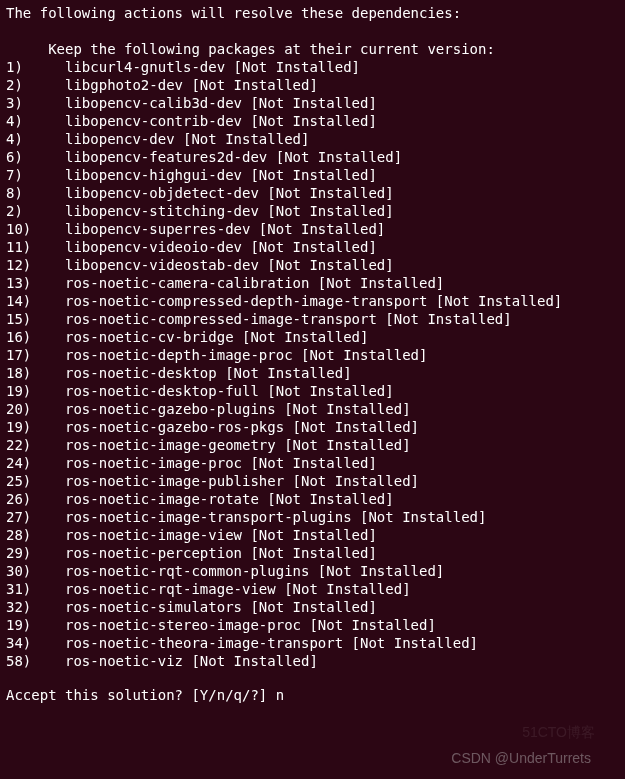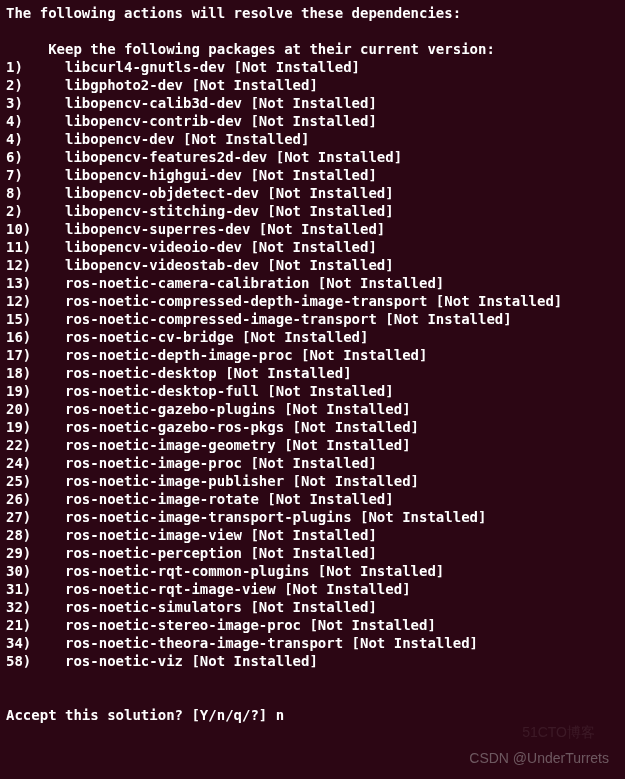--- a/index.html
+++ b/index.html
@@ -11,43 +11,42 @@
       line-height: 18px;
       width: 625px;
       height: 779px;
       overflow: hidden;
       position: relative;
       padding: 4px 6px;
     }
     .line {
       white-space: pre;
       letter-spacing: 0px;
-      font-weight: bold;
     }
     .watermark-1 {
       position: absolute;
       right: 30px;
       bottom: 38px;
       color: rgba(255,255,255,0.08);
       font-size: 14px;
       font-family: sans-serif;
       pointer-events: none;
     }
     .watermark-2 {
       position: absolute;
-      right: 16px;
+      right: 34px;
       bottom: 12px;
       color: rgba(200,200,200,0.42);
       font-size: 14px;
       font-family: sans-serif;
       pointer-events: none;
     }
     #lines-container { }
     .prompt-wrapper {
-      margin-top: 36px;
+      margin-top: 16px;
     }
   </style>
 </head>
 <body>
 
 <div id="lines-container">
   <div class="line">The following actions will resolve these dependencies:</div>
   <div class="line">&nbsp;</div>
   <div class="line">     Keep the following packages at their current version:</div>
   <div id="pkg-list">
@@ -57,39 +56,39 @@
       <div class="line">4)     libopencv-contrib-dev [Not Installed]</div>
       <div class="line">4)     libopencv-dev [Not Installed]</div>
       <div class="line">6)     libopencv-features2d-dev [Not Installed]</div>
       <div class="line">7)     libopencv-highgui-dev [Not Installed]</div>
       <div class="line">8)     libopencv-objdetect-dev [Not Installed]</div>
       <div class="line">2)     libopencv-stitching-dev [Not Installed]</div>
       <div class="line">10)    libopencv-superres-dev [Not Installed]</div>
       <div class="line">11)    libopencv-videoio-dev [Not Installed]</div>
       <div class="line">12)    libopencv-videostab-dev [Not Installed]</div>
       <div class="line">13)    ros-noetic-camera-calibration [Not Installed]</div>
-      <div class="line">12)    ros-noetic-compressed-depth-image-transport [Not Installed]</div>
+      <div class="line">14)    ros-noetic-compressed-depth-image-transport [Not Installed]</div>
       <div class="line">15)    ros-noetic-compressed-image-transport [Not Installed]</div>
       <div class="line">16)    ros-noetic-cv-bridge [Not Installed]</div>
       <div class="line">17)    ros-noetic-depth-image-proc [Not Installed]</div>
       <div class="line">18)    ros-noetic-desktop [Not Installed]</div>
       <div class="line">19)    ros-noetic-desktop-full [Not Installed]</div>
       <div class="line">20)    ros-noetic-gazebo-plugins [Not Installed]</div>
       <div class="line">19)    ros-noetic-gazebo-ros-pkgs [Not Installed]</div>
       <div class="line">22)    ros-noetic-image-geometry [Not Installed]</div>
       <div class="line">24)    ros-noetic-image-proc [Not Installed]</div>
       <div class="line">25)    ros-noetic-image-publisher [Not Installed]</div>
       <div class="line">26)    ros-noetic-image-rotate [Not Installed]</div>
       <div class="line">27)    ros-noetic-image-transport-plugins [Not Installed]</div>
       <div class="line">28)    ros-noetic-image-view [Not Installed]</div>
       <div class="line">29)    ros-noetic-perception [Not Installed]</div>
       <div class="line">30)    ros-noetic-rqt-common-plugins [Not Installed]</div>
       <div class="line">31)    ros-noetic-rqt-image-view [Not Installed]</div>
       <div class="line">32)    ros-noetic-simulators [Not Installed]</div>
-      <div class="line">21)    ros-noetic-stereo-image-proc [Not Installed]</div>
+      <div class="line">19)    ros-noetic-stereo-image-proc [Not Installed]</div>
       <div class="line">34)    ros-noetic-theora-image-transport [Not Installed]</div>
       <div class="line">58)    ros-noetic-viz [Not Installed]</div>
     </div>
 </div>
 
 <div class="prompt-wrapper line"><span>Accept this solution? [Y/n/q/?] </span><span>n</span></div>
 
 <div class="watermark-1">51CTO博客</div>
 <div class="watermark-2">CSDN @UnderTurrets</div>
 

